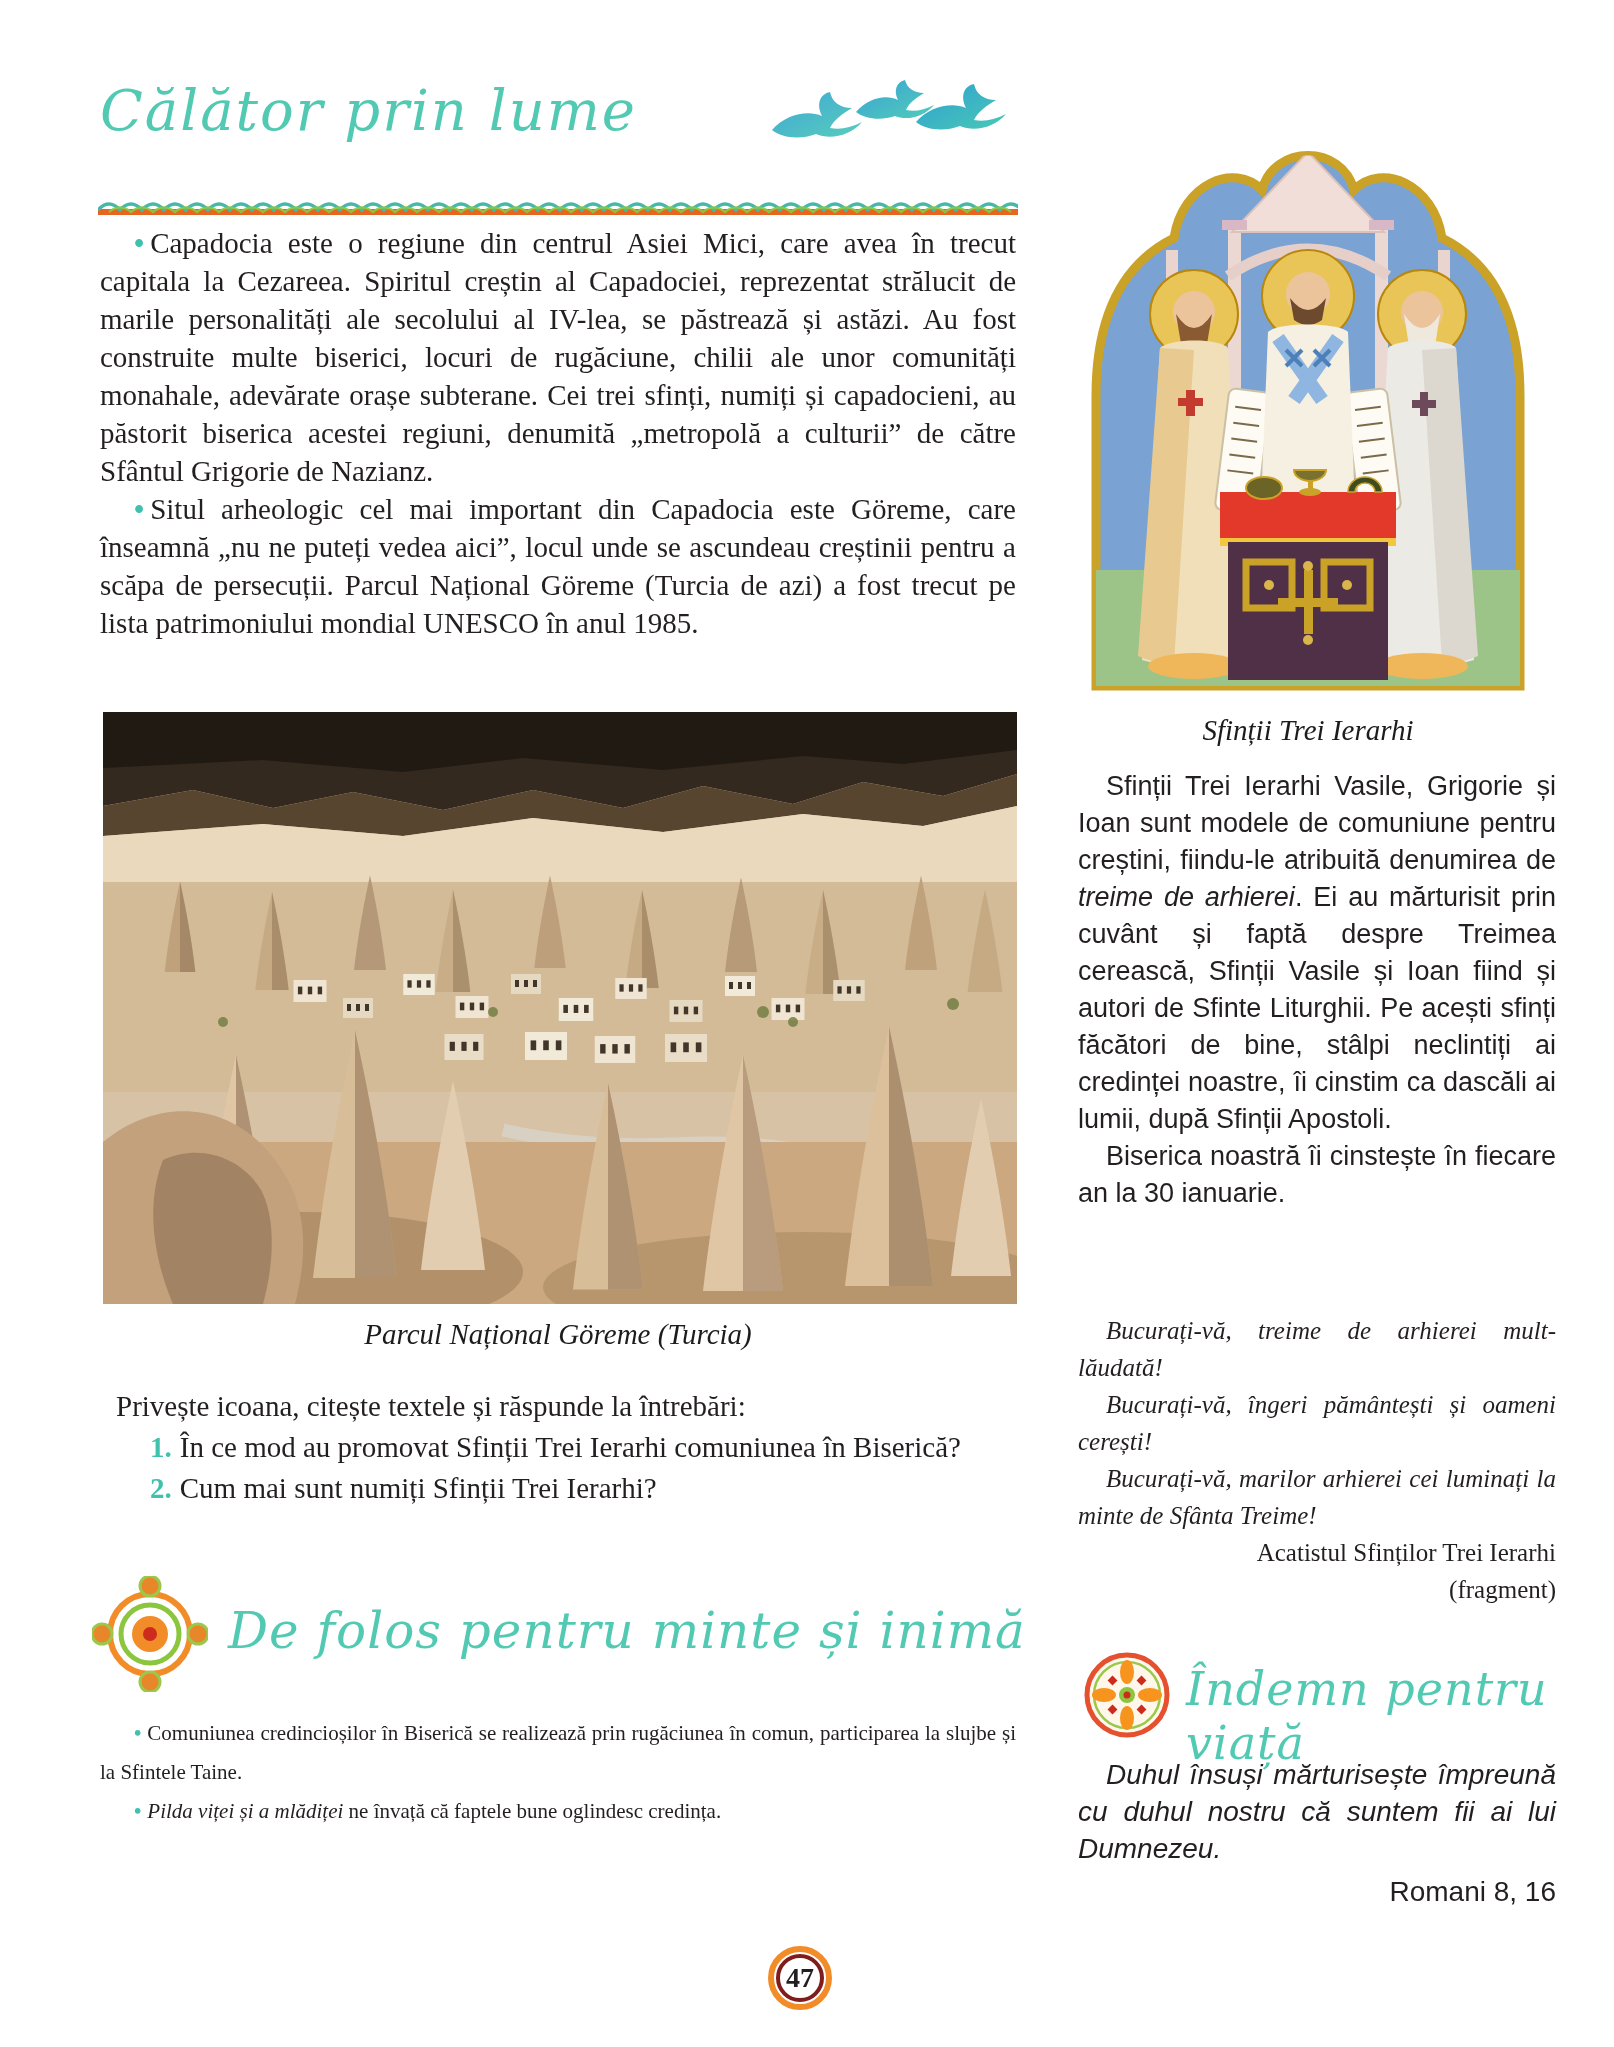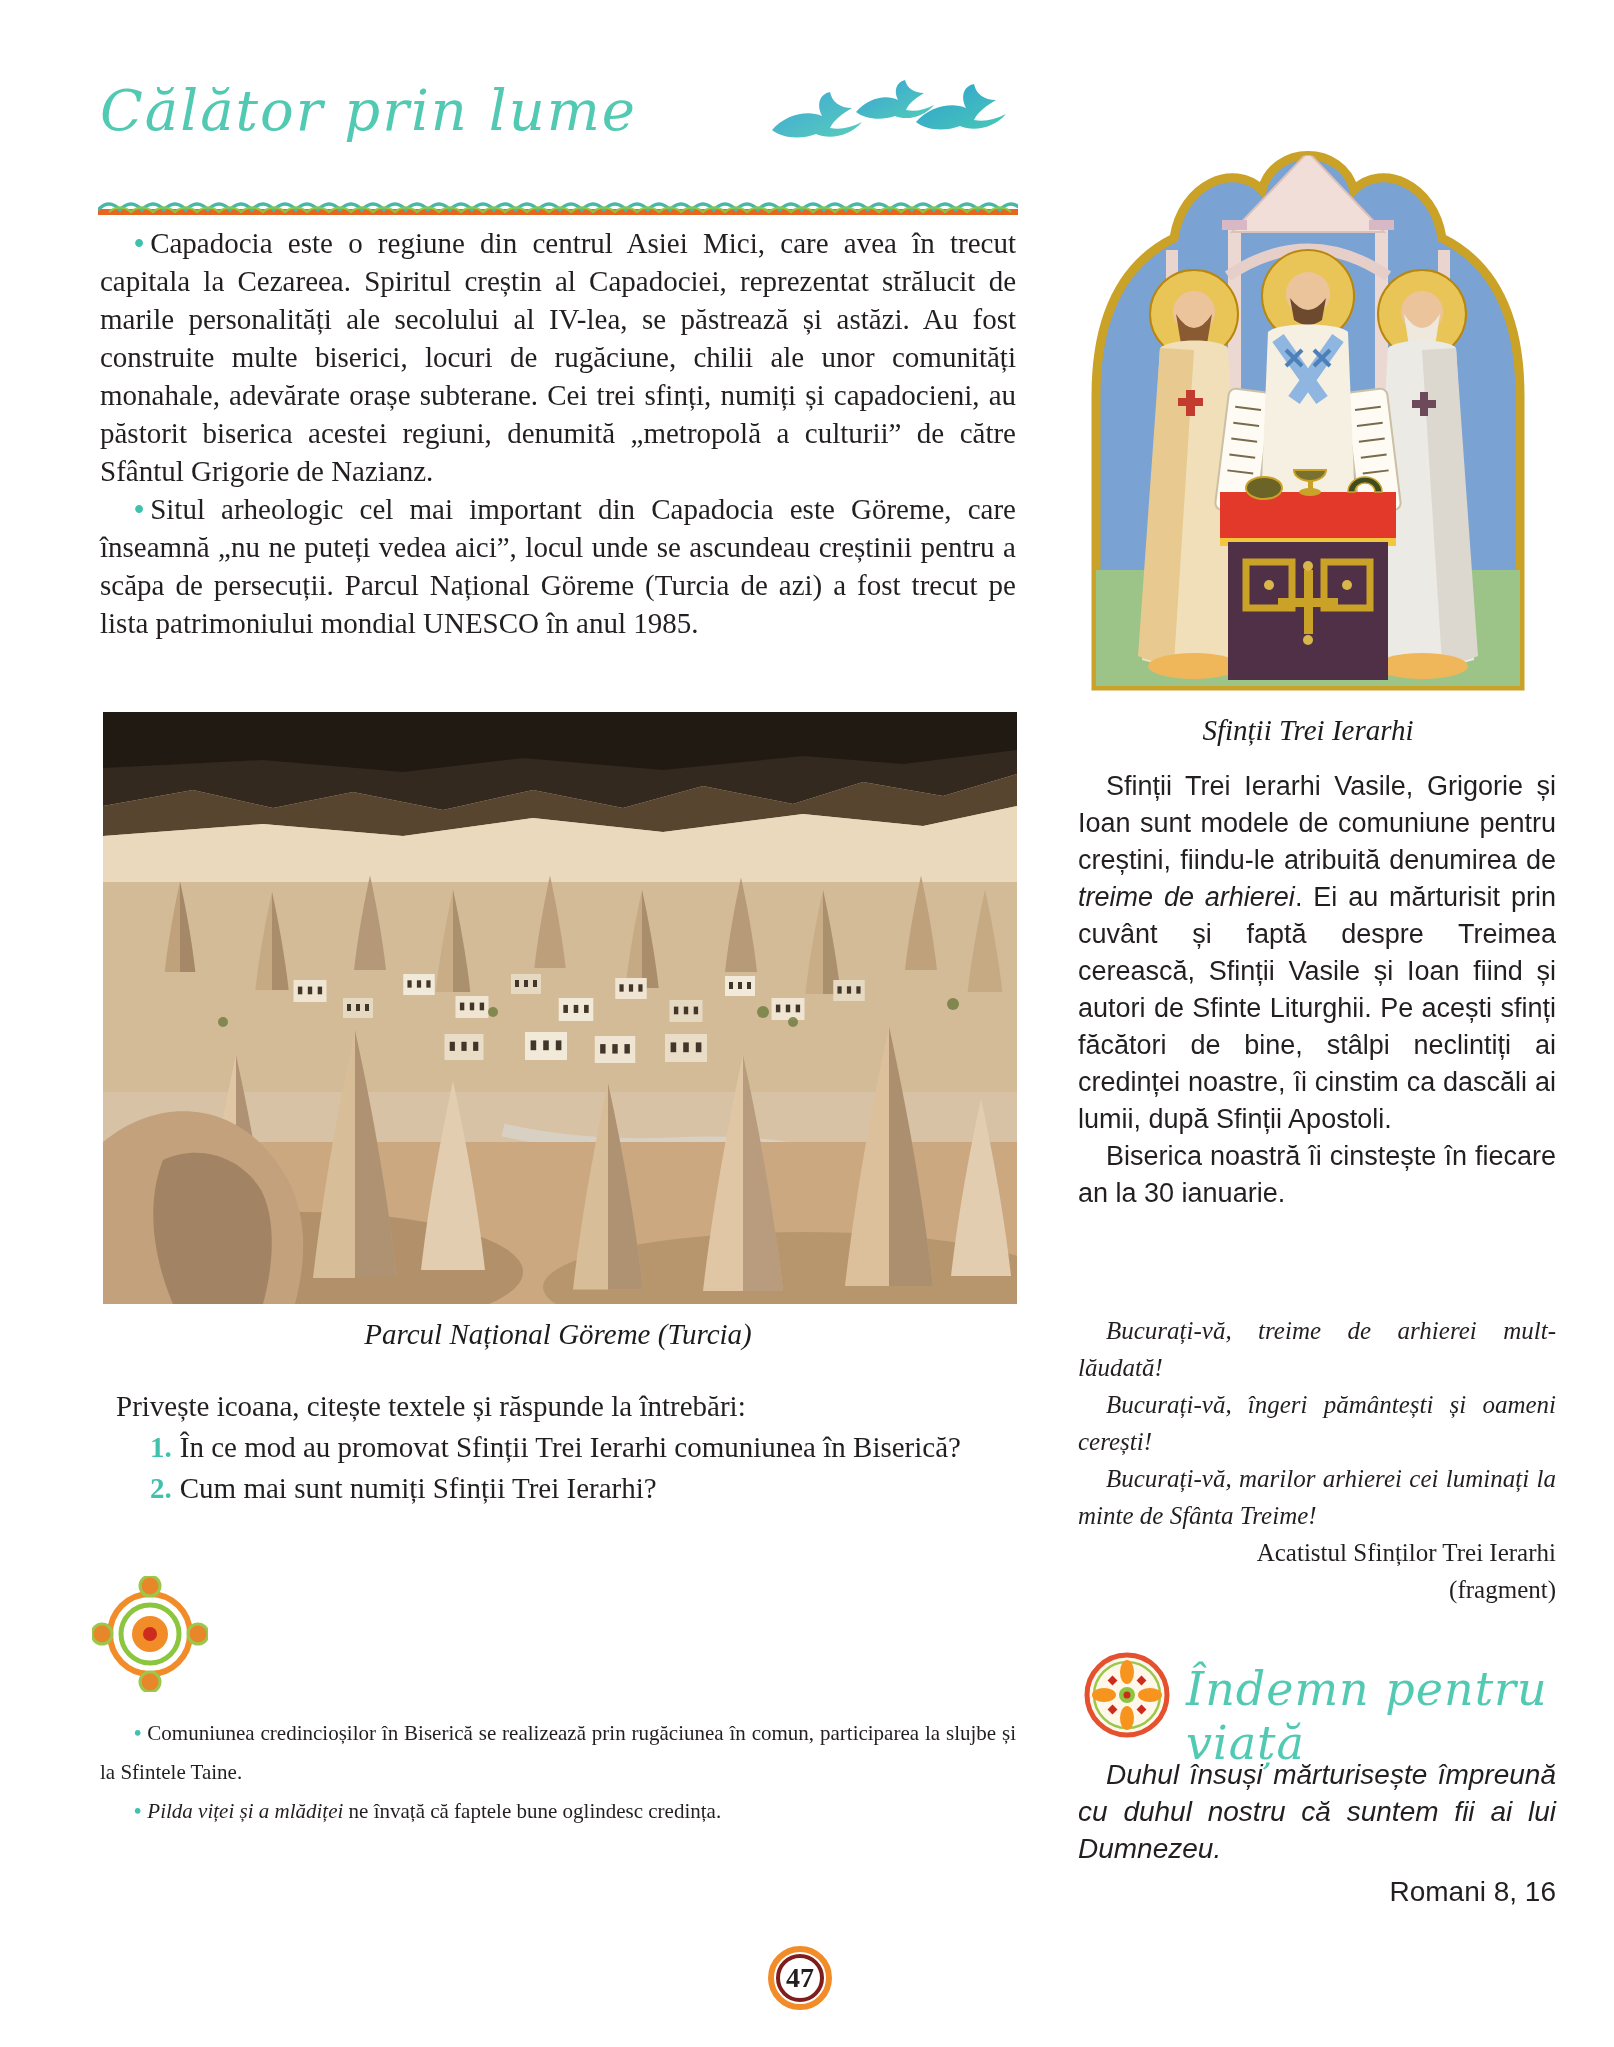--- a/index.html
+++ b/index.html
@@ -231,20 +231,21 @@
   <svg class="rosette" viewBox="0 0 116 116" aria-hidden="true">
     <circle cx="58" cy="58" r="40" fill="none" stroke="#f28c28" stroke-width="6"></circle>
     <circle cx="58" cy="58" r="29" fill="none" stroke="#8cc63f" stroke-width="5"></circle>
     <circle cx="58" cy="58" r="18" fill="#f28c28"></circle>
     <circle cx="58" cy="58" r="7" fill="#cc2b1d"></circle>
     <circle cx="58" cy="10" r="10" fill="#e8862a" stroke="#9bc84c" stroke-width="3"></circle>
     <circle cx="58" cy="106" r="10" fill="#e8862a" stroke="#9bc84c" stroke-width="3"></circle>
     <circle cx="10" cy="58" r="10" fill="#e8862a" stroke="#9bc84c" stroke-width="3"></circle>
     <circle cx="106" cy="58" r="10" fill="#e8862a" stroke="#9bc84c" stroke-width="3"></circle>
   </svg>
+  <h2 class="sec2-title">De folos pentru minte și inimă</h2>
 
   <div class="sec2-body">
     <p><span class="para-indent"></span><span class="bullet">•</span><span>Comuniunea credincioșilor în Biserică se realizează prin rugăciunea în comun, participarea la slujbe și la Sfintele Taine.</span><span class="it"></span><span></span></p>
     <p><span class="para-indent"></span><span class="bullet">•</span><span></span><span class="it">Pilda viței și a mlădiței</span><span> ne învață că faptele bune oglindesc credința.</span></p>
   </div>
 
   <div class="page-badge">
     <div class="inner">
         <span>47</span>
       </div>

